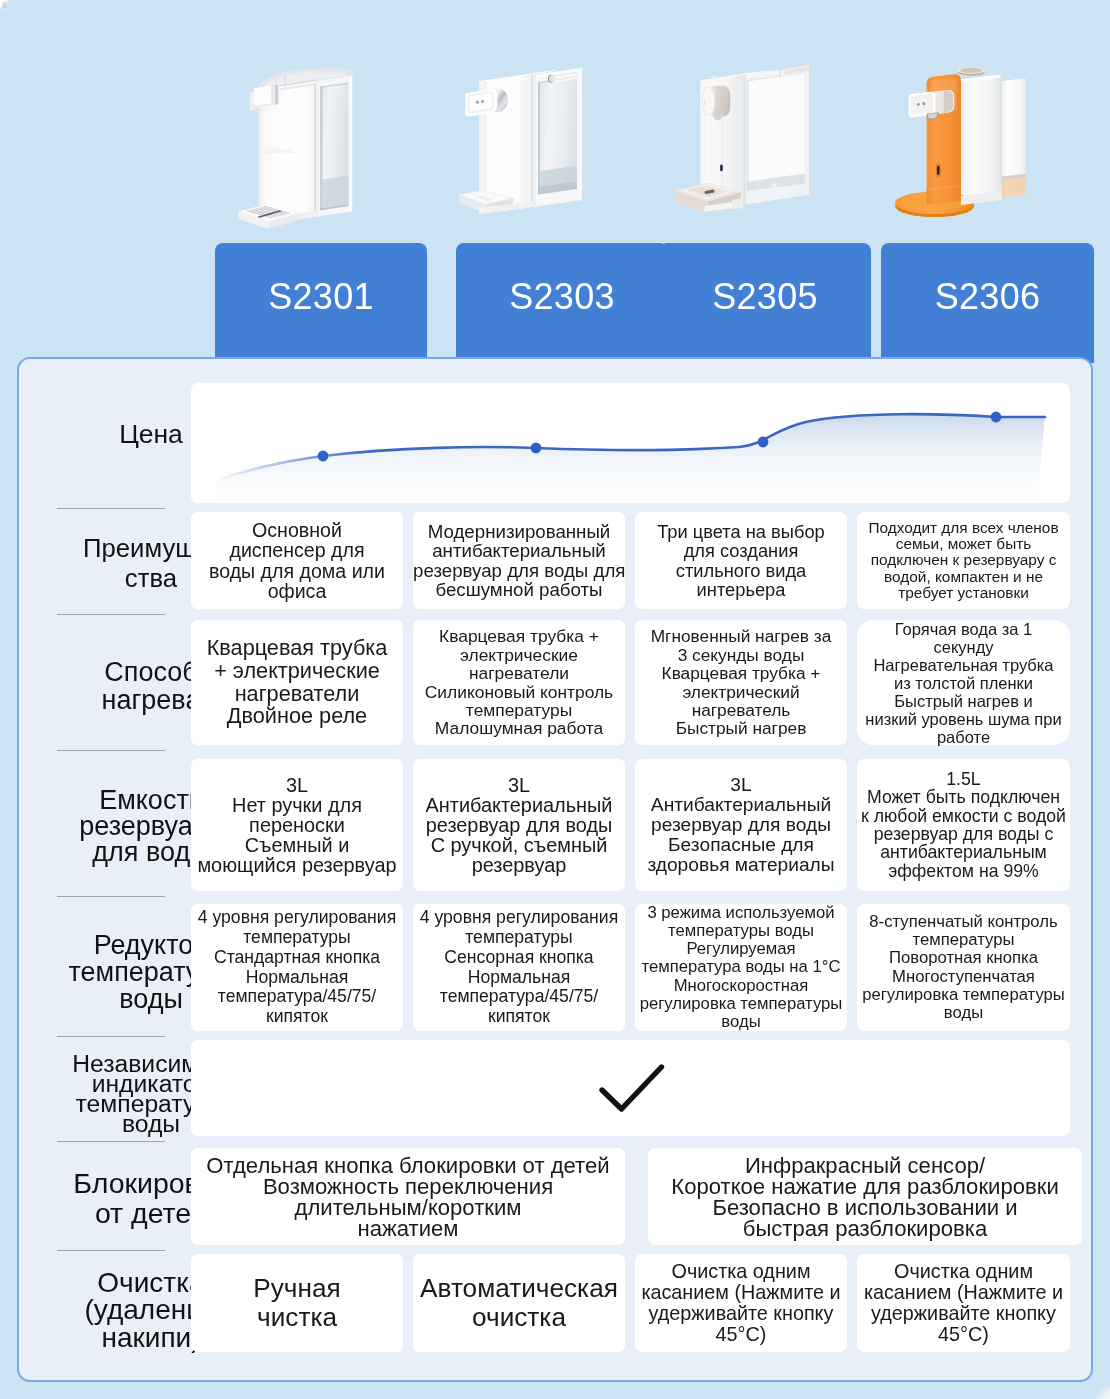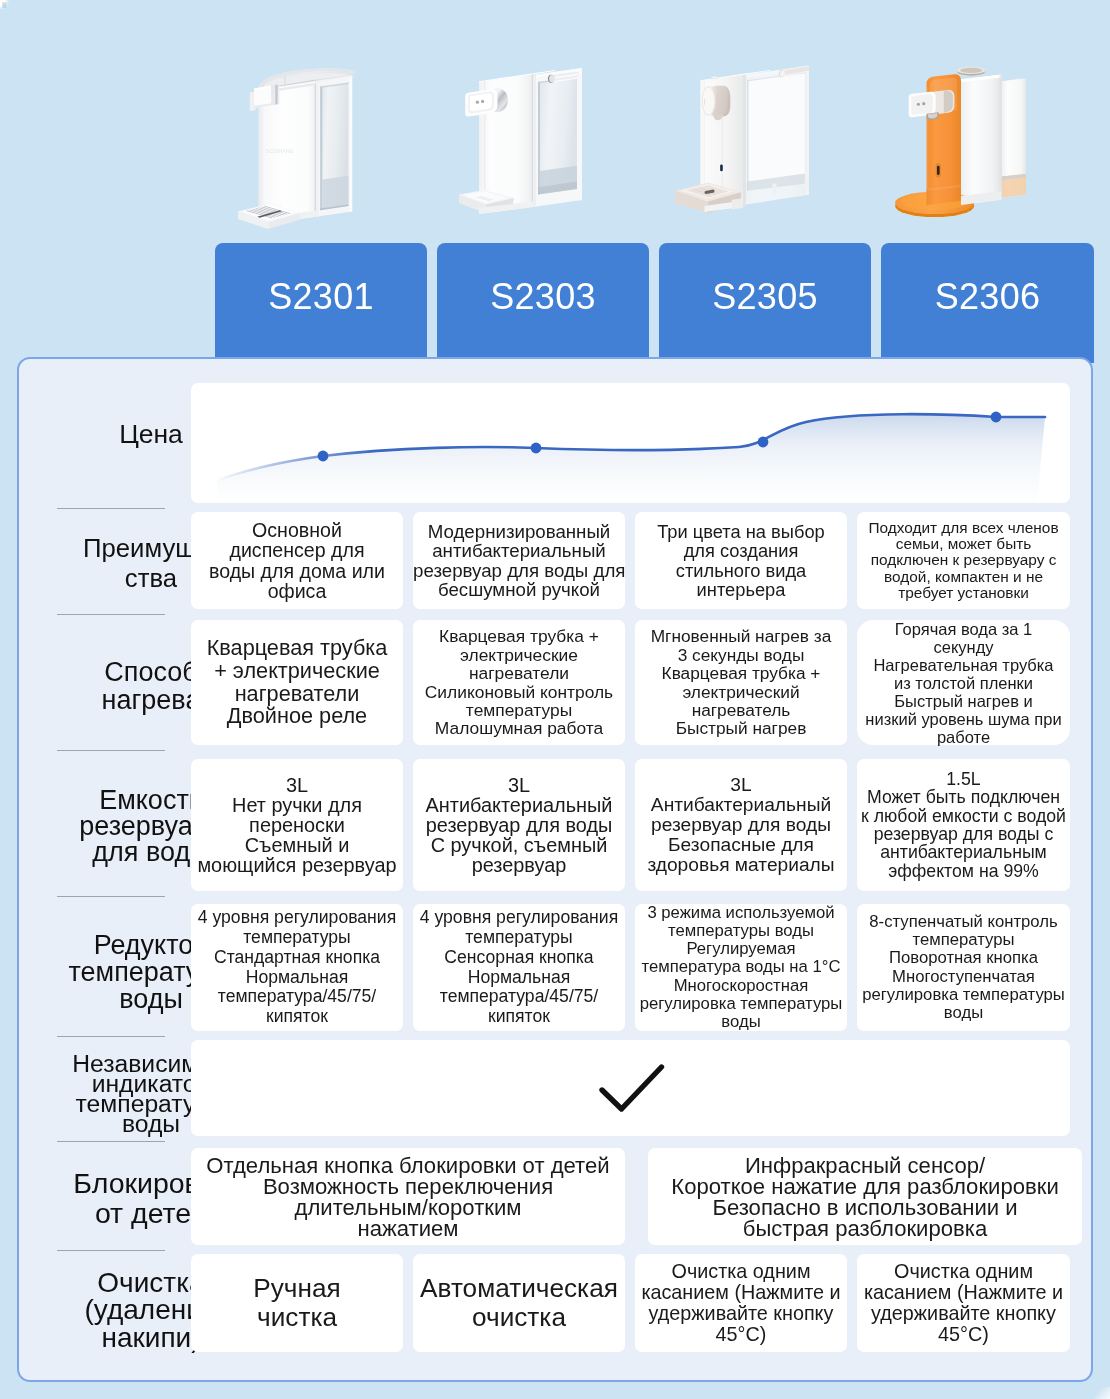--- a/index.html
+++ b/index.html
@@ -353,21 +353,21 @@
 
       <path d="M70 136 L110 131.5 L110 140 L70 145 Z" fill="#edeeef"></path>
     </svg>
 
   </div>
 
   <div class="tabs">
     <div class="tab" style="left:191px;width:212px;">
         <span>S2301</span>
       </div>
-    <div class="tab" style="left:413px;width:212px;">
+    <div class="tab" style="left:432px;width:212px;">
         <span>S2303</span>
       </div>
     <div class="tab" style="left:635px;width:212px;">
         <span>S2305</span>
       </div>
     <div class="tab" style="left:857px;width:213px;">
         <span>S2306</span>
       </div>
   </div>
 
@@ -405,21 +405,21 @@
     <div class="row" style="top:153px;height:97px;width:1072px;">
       <div class="rowlabel" style="top:2px;height:97px;font-size:25.7px;line-height:30px;">Преимуще-
 ства</div>
       <div class="cell" style="left:172px;top:0;width:212px;height:97px;font-size:19.6px;line-height:20.2px;"><span>Основной
 диспенсер для
 воды для дома или
 офиса</span></div>
       <div class="cell" style="left:394px;top:0;width:212px;height:97px;font-size:18.7px;line-height:19.4px;"><span>Модернизированный
 антибактериальный
 резервуар для воды для
-бесшумной ручкой</span></div>
+бесшумной работы</span></div>
       <div class="cell" style="left:616px;top:0;width:212px;height:97px;font-size:18.3px;line-height:19.4px;"><span>Три цвета на выбор
 для создания
 стильного вида
 интерьера</span></div>
       <div class="cell" style="left:838px;top:0;width:213px;height:97px;font-size:15.4px;line-height:16.3px;"><span>Подходит для всех членов
 семьи, может быть
 подключен к резервуару с
 водой, компактен и не
 требует установки</span></div>
       <div class="divider" style="top:102px;"></div>

